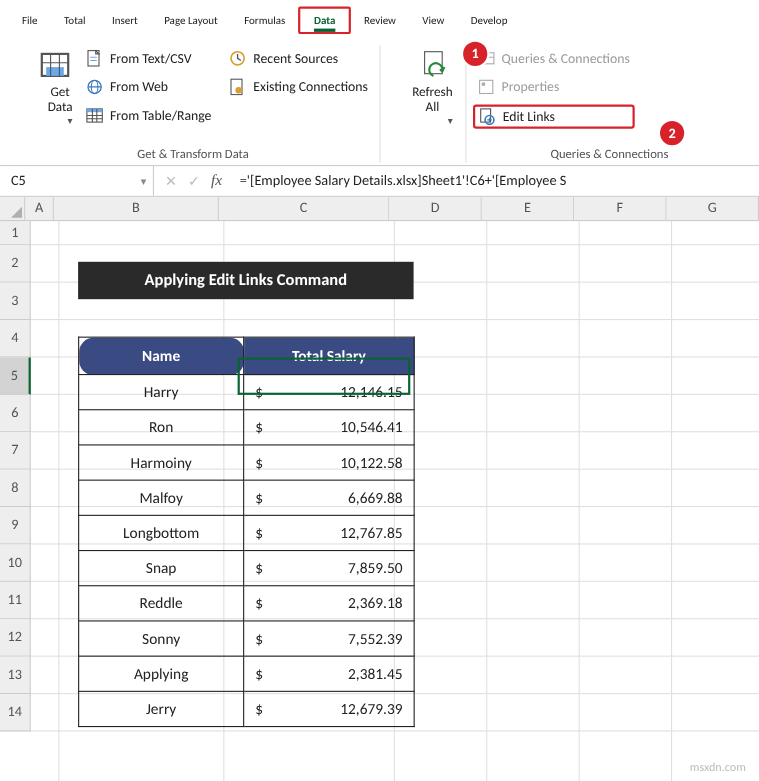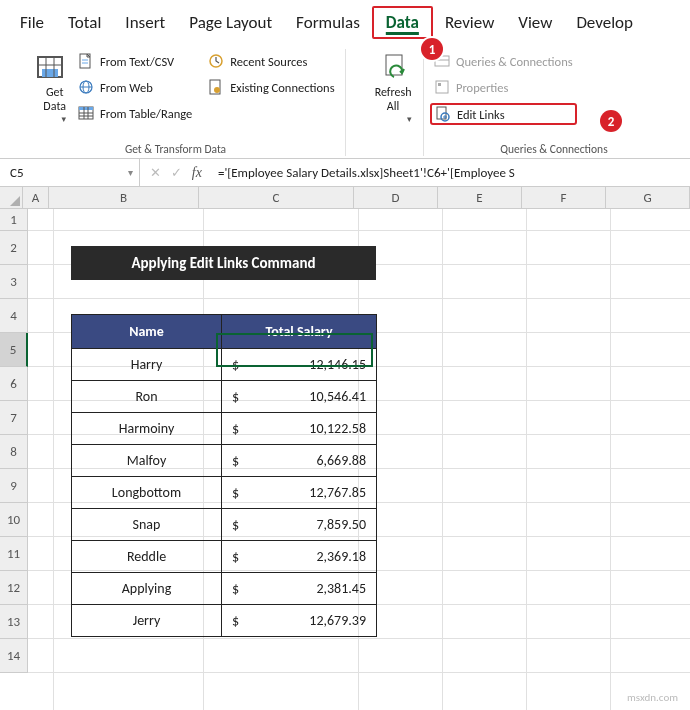--- a/index.html
+++ b/index.html
@@ -1,20 +1,20 @@
 <!DOCTYPE html>
 <html><head>
 <meta charset="utf-8">
 <style>
   * { box-sizing: border-box; margin: 0; padding: 0; }
   body { font-family: "Segoe UI", Calibri, sans-serif; font-size: 13px; background: #fff; color: #222; width: 690px; height: 710px; overflow: hidden; position: relative; }
 
   
   .menu-bar { display: flex; align-items: center; padding: 6px 8px 4px 8px; gap: 0; }
-  .menu-item { padding: 4px 12px; font-size: 17px; cursor: pointer; }
+  .menu-item { padding: 4px 12px; font-size: 10px; cursor: pointer; }
   .menu-active { border: 2px solid #d8222a; border-radius: 2px; color: #0a6332; font-weight: 600; text-decoration: underline; text-decoration-color: #0a6332; text-decoration-thickness: 3px; text-underline-offset: 4px; }
 
   
   .ribbon { display: flex; border-bottom: 1px solid #ccc; padding: 6px 6px 2px 6px; height: 116px; }
   .ribbon-group { display: flex; flex-direction: column; padding: 0 6px; position: relative; }
   .ribbon-group:not(:last-child) { border-right: 1px solid #e1e1e1; }
   .group-content { flex: 1; display: flex; align-items: flex-start; gap: 8px; }
   .group-label { text-align: center; font-size: 11.5px; color: #555; padding-top: 2px; }
 
   .big-button { display: flex; flex-direction: column; align-items: flex-end; justify-content: flex-start; width: 54px; padding-top: 2px; cursor: pointer; }
@@ -50,21 +50,21 @@
   .gl-v, .gl-h { position: absolute; background: #e0e0e0; }
   .gl-v { width: 1px; top: 0; bottom: 0; }
   .gl-h { height: 1px; left: 0; right: 0; }
 
   
   .table-wrap { position: absolute; left: 43px; top: 37px; }
   .table-title { background: #2a2a2a; color: #fff; font-weight: 600; font-size: 15px; padding: 8px 14px; text-align: center; }
   .data-table { border-collapse: collapse; margin-top: 34px; }
   .data-table th { background: #3a4a82; color: #fff; font-weight: 600; font-size: 14px; padding: 8px 0; border: 1px solid #222; }
   .data-table td { border: 1px solid #222; font-size: 14px; padding: 0 10px; height: 32px; }
-  .name-col { width: 150px; text-align: center; }
+  .name-col { width: 150px; text-align: center; border-radius: 13px; }
   .sal-col { width: 155px; }
   .salary-cell { display: flex; justify-content: space-between; }
   .sel-cell-ring { position: absolute; border: 2px solid #0a6332; pointer-events: none; }
 
   
   .anno { position: absolute; width: 22px; height: 22px; border-radius: 50%; background: #d8222a; color: #fff; font-size: 13px; font-weight: 600; display: flex; align-items: center; justify-content: center; box-shadow: 0 0 0 2px #fff; z-index: 50; }
 
   .watermark { position: absolute; bottom: 6px; right: 12px; font-size: 11px; color: #bbb; z-index: 60; }
 </style>
 </head>
@@ -327,20 +327,29 @@
               <tr>
                 <td class="name-col">Reddle</td>
                 <td class="sal-col">
                   <div class="salary-cell">
                     <span>$</span>
                     <span>2,369.18</span>
                   </div>
                 </td>
               </tr>
               <tr>
+                <td class="name-col">Sonny</td>
+                <td class="sal-col">
+                  <div class="salary-cell">
+                    <span>$</span>
+                    <span>7,552.39</span>
+                  </div>
+                </td>
+              </tr>
+              <tr>
                 <td class="name-col">Applying</td>
                 <td class="sal-col">
                   <div class="salary-cell">
                     <span>$</span>
                     <span>2,381.45</span>
                   </div>
                 </td>
               </tr>
               <tr>
                 <td class="name-col">Jerry</td>

